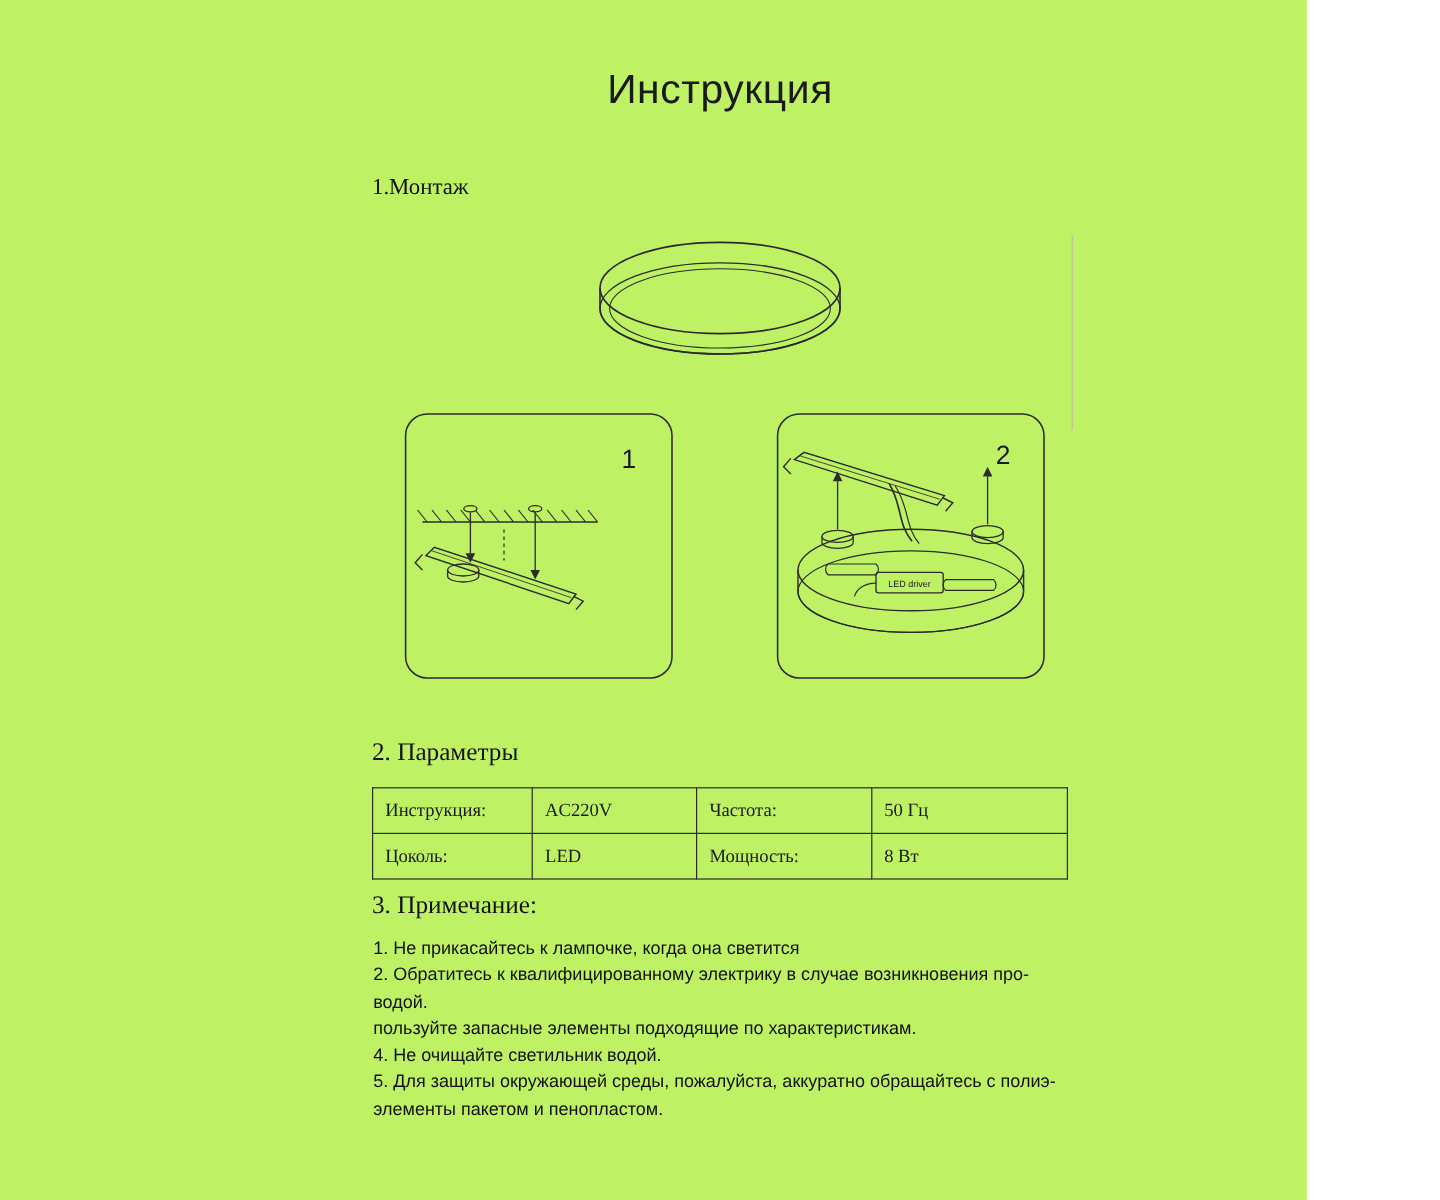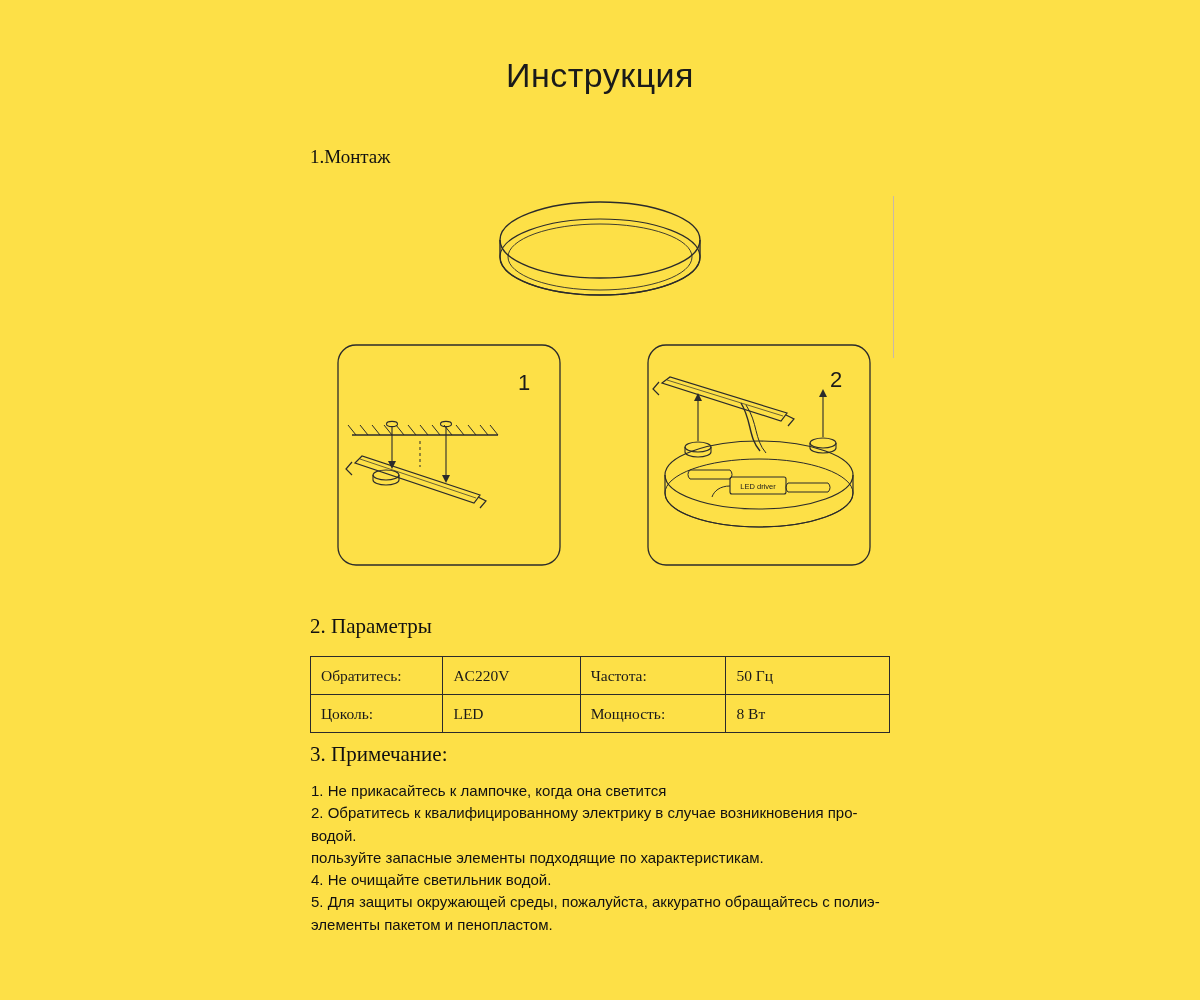--- a/index.html
+++ b/index.html
@@ -10,23 +10,23 @@
   body {
     width: 1200px;
     height: 1000px;
     font-family: "Liberation Serif", serif;
     color: #1a1a1a;
     position: relative;
     overflow: hidden;
   }
   .page {
     position: relative;
-    width: 1200px;
+    width: 1089px;
     height: 1000px;
-    background: #fde047;
+    background: #bef264;
   }
 
   
   .title {
     position: absolute;
     top: 56px;
     left: 0;
     width: 1200px;
     text-align: center;
     font-size: 34px;
@@ -227,21 +227,21 @@
         <text x="536" y="212" font-family="Liberation Sans, sans-serif" font-size="22" fill="#1a1a1a" stroke="none" text-anchor="middle">2</text>
       </g>
     </svg>
   </div>
 
   <div class="section-heading" id="h-params">2. Параметры</div>
 
   <table class="params-table">
     <tbody>
       <tr>
-        <td class="k1">Обратитесь:</td>
+        <td class="k1">Инструкция:</td>
         <td class="v1">AC220V</td>
         <td class="k2">Частота:</td>
         <td class="v2">50 Гц</td>
       </tr>
       <tr>
         <td class="k1">Цоколь:</td>
         <td class="v1">LED</td>
         <td class="k2">Мощность:</td>
         <td class="v2">8 Вт</td>
       </tr>

